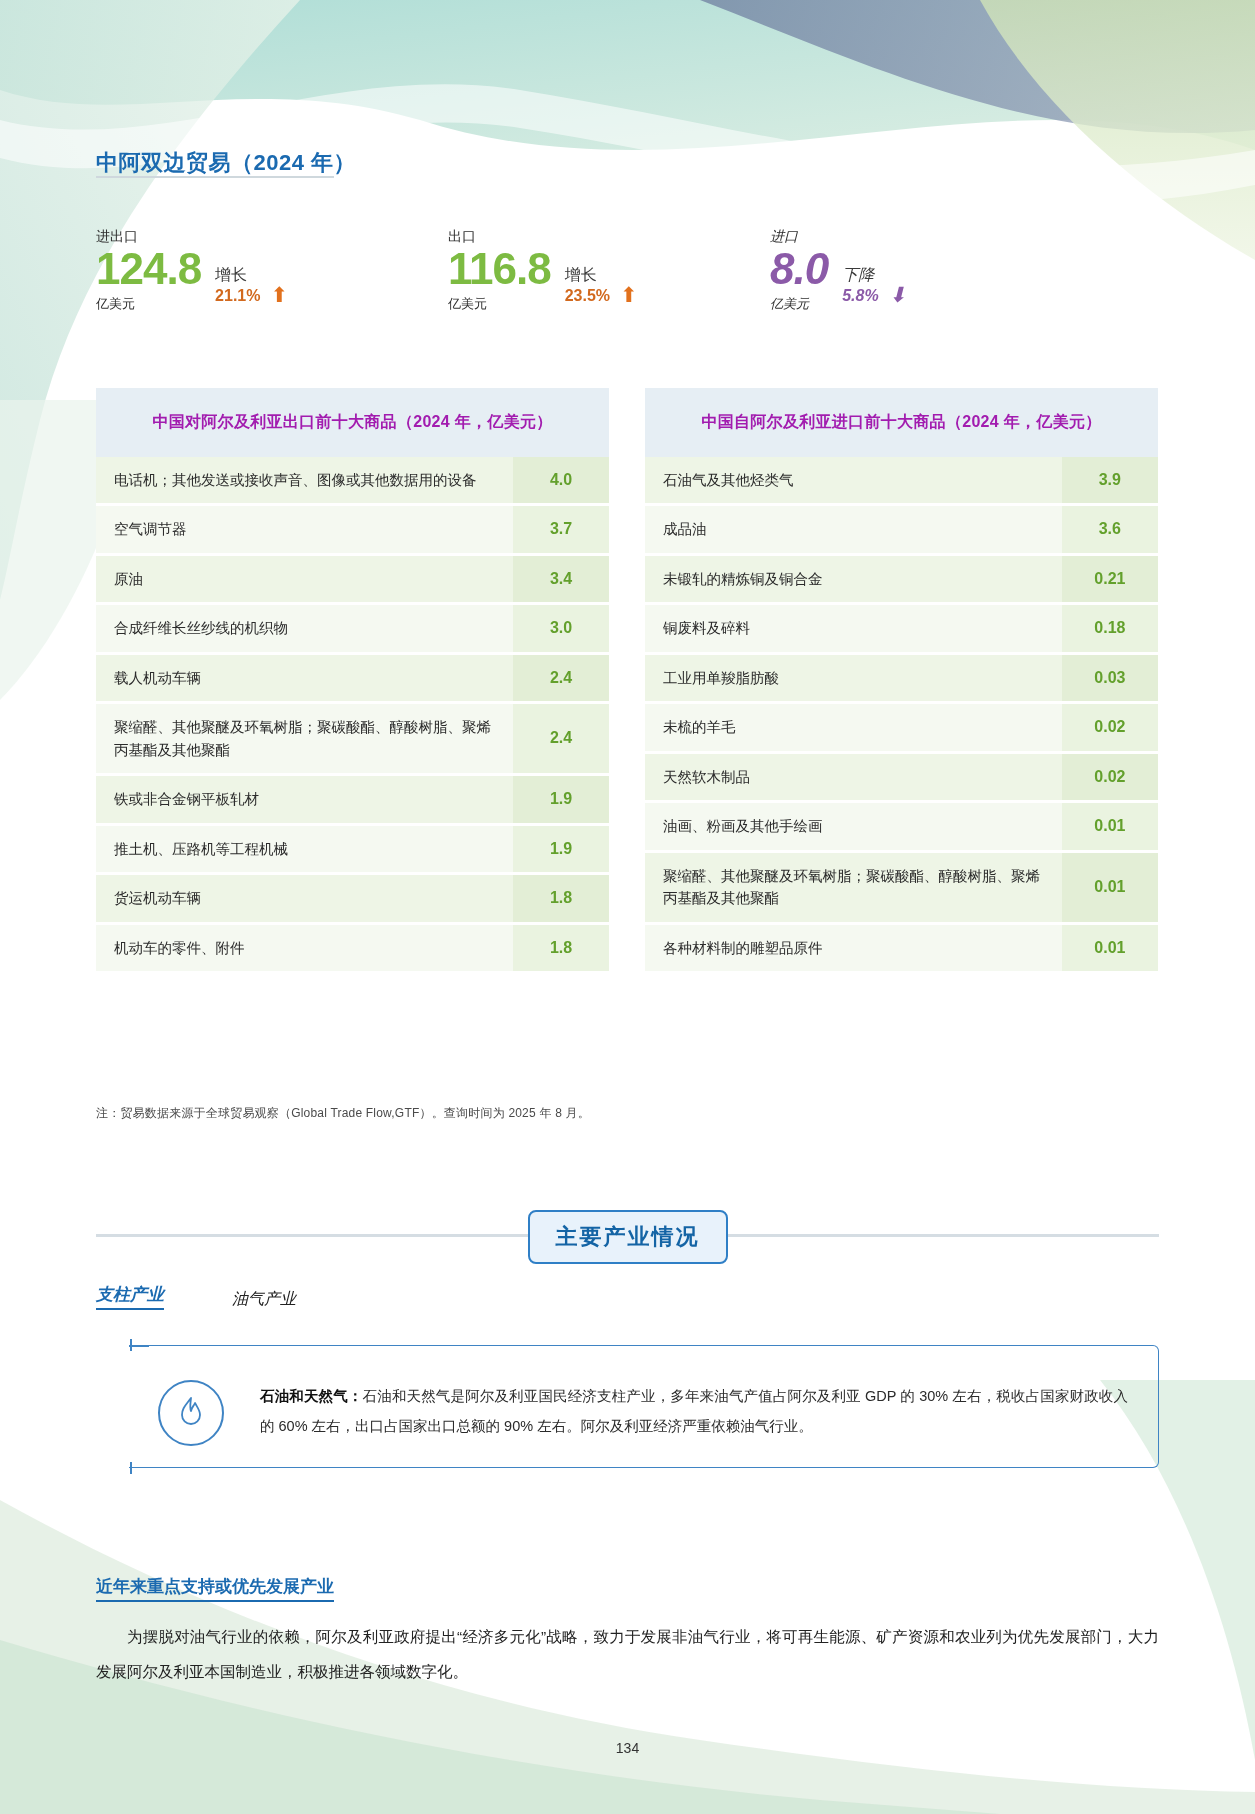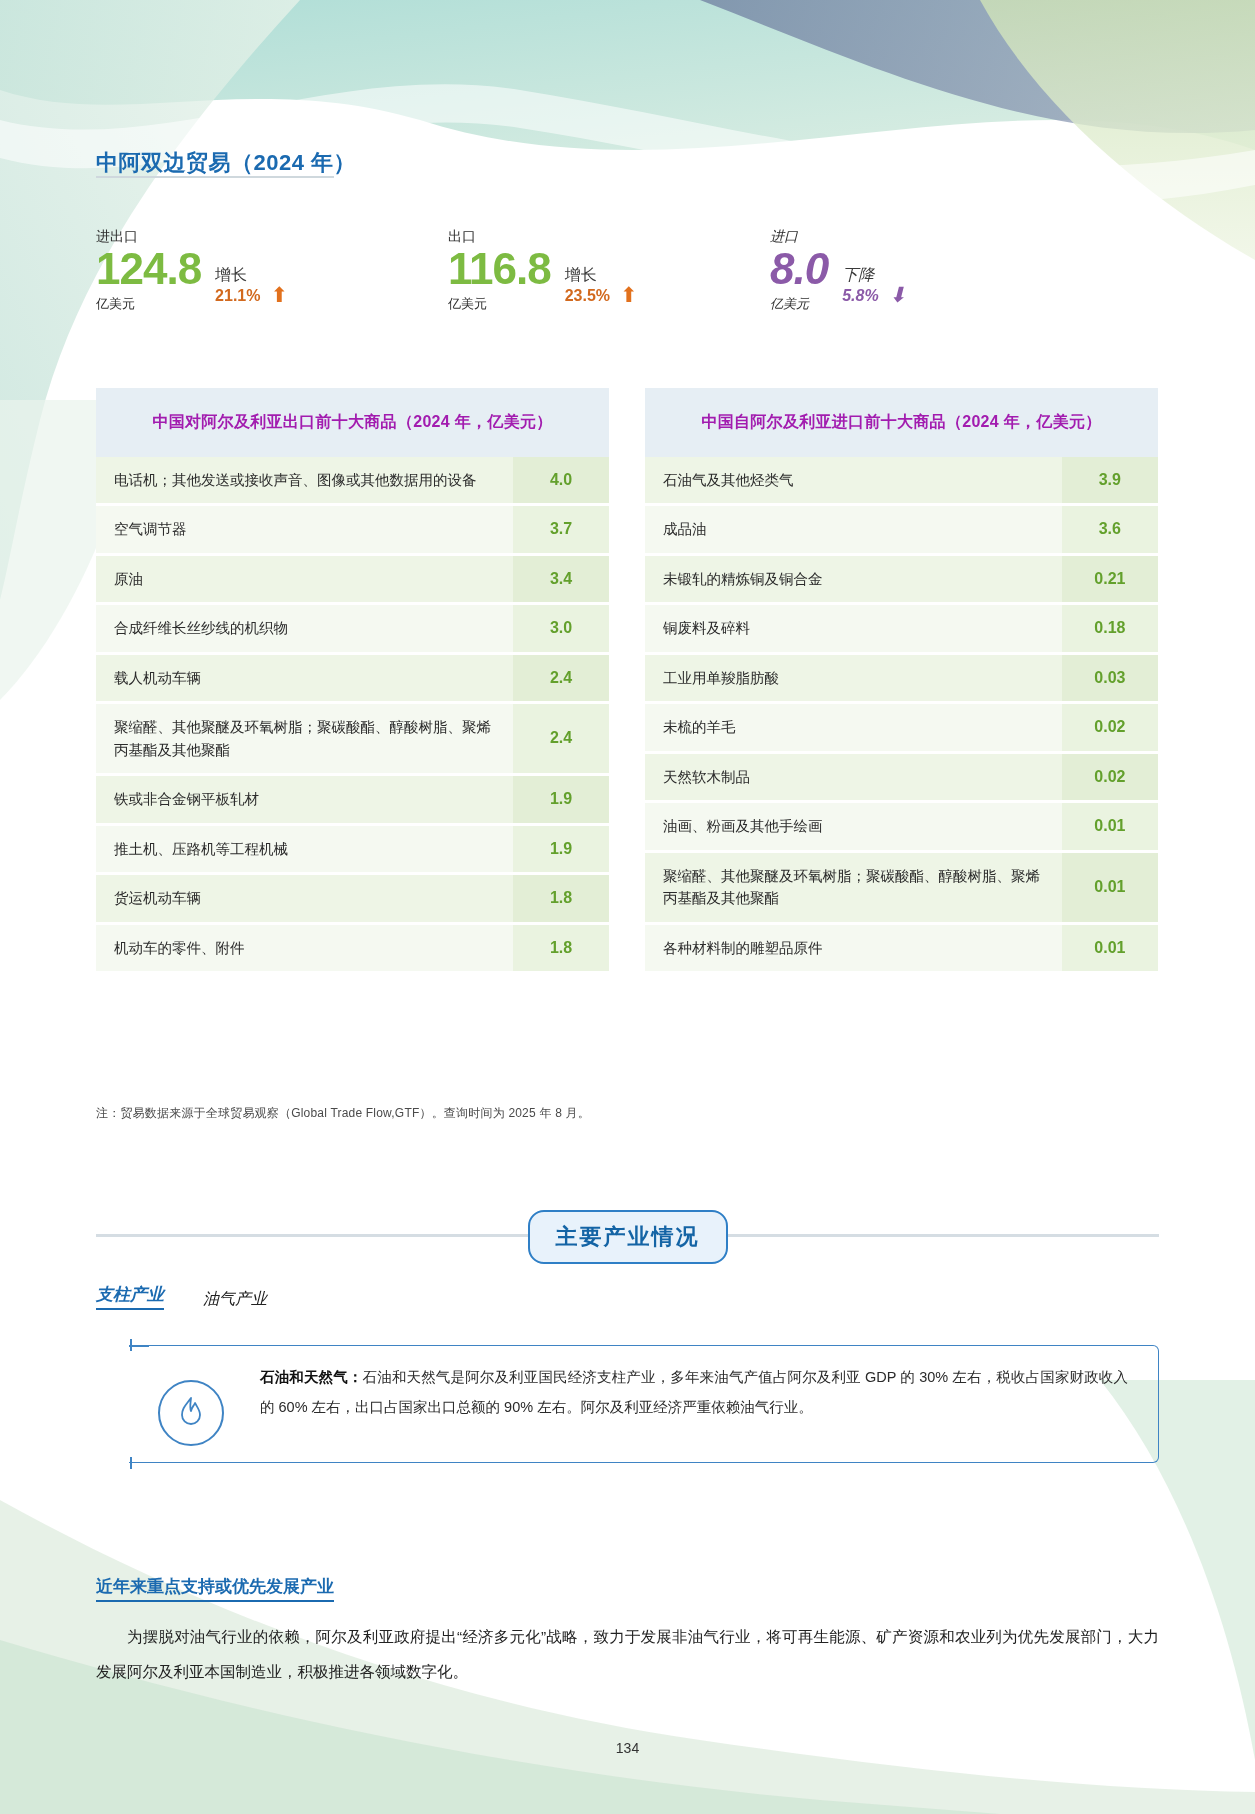--- a/index.html
+++ b/index.html
@@ -175,21 +175,21 @@
     height: 3px;
     background: #d5dde3;
   }
   .ribbon {
     position: absolute;
     left: 50%;
     transform: translateX(-50%);
     top: 0;
     background: #e8f2fb;
     border: 2px solid #2f7fc6;
-    border-radius: 16px;
+    border-radius: 8px;
     padding: 10px 26px;
     font-size: 22px;
     font-weight: bold;
     color: #1464a5;
     letter-spacing: 2px;
     white-space: nowrap;
   }
 
   
   .pillar {
@@ -201,36 +201,36 @@
     font-style: italic;
   }
   .pillar-label {
     font-size: 17px;
     font-weight: bold;
     color: #1b6ab0;
     border-bottom: 2px solid #1b6ab0;
     padding-bottom: 2px;
   }
   .pillar-value {
-    margin-left: 39px;
+    margin-left: 68px;
     font-size: 16px;
     color: #222;
   }
 
   
   .callout {
     position: absolute;
     left: 130px;
     top: 1345px;
     width: 1029px;
     box-sizing: border-box;
     border: 1.5px solid #3f84c4;
     border-left: none;
     border-radius: 0 6px 6px 0;
-    padding: 17px 30px 26px 130px;
+    padding: 36px 30px 26px 130px;
     min-height: 118px;
   }
   .callout-tab-top, .callout-tab-bot {
     position: absolute;
     left: -1px;
     width: 20px;
     height: 1.5px;
     background: #3f84c4;
   }
   .callout-tab-top { top: -1px; }

